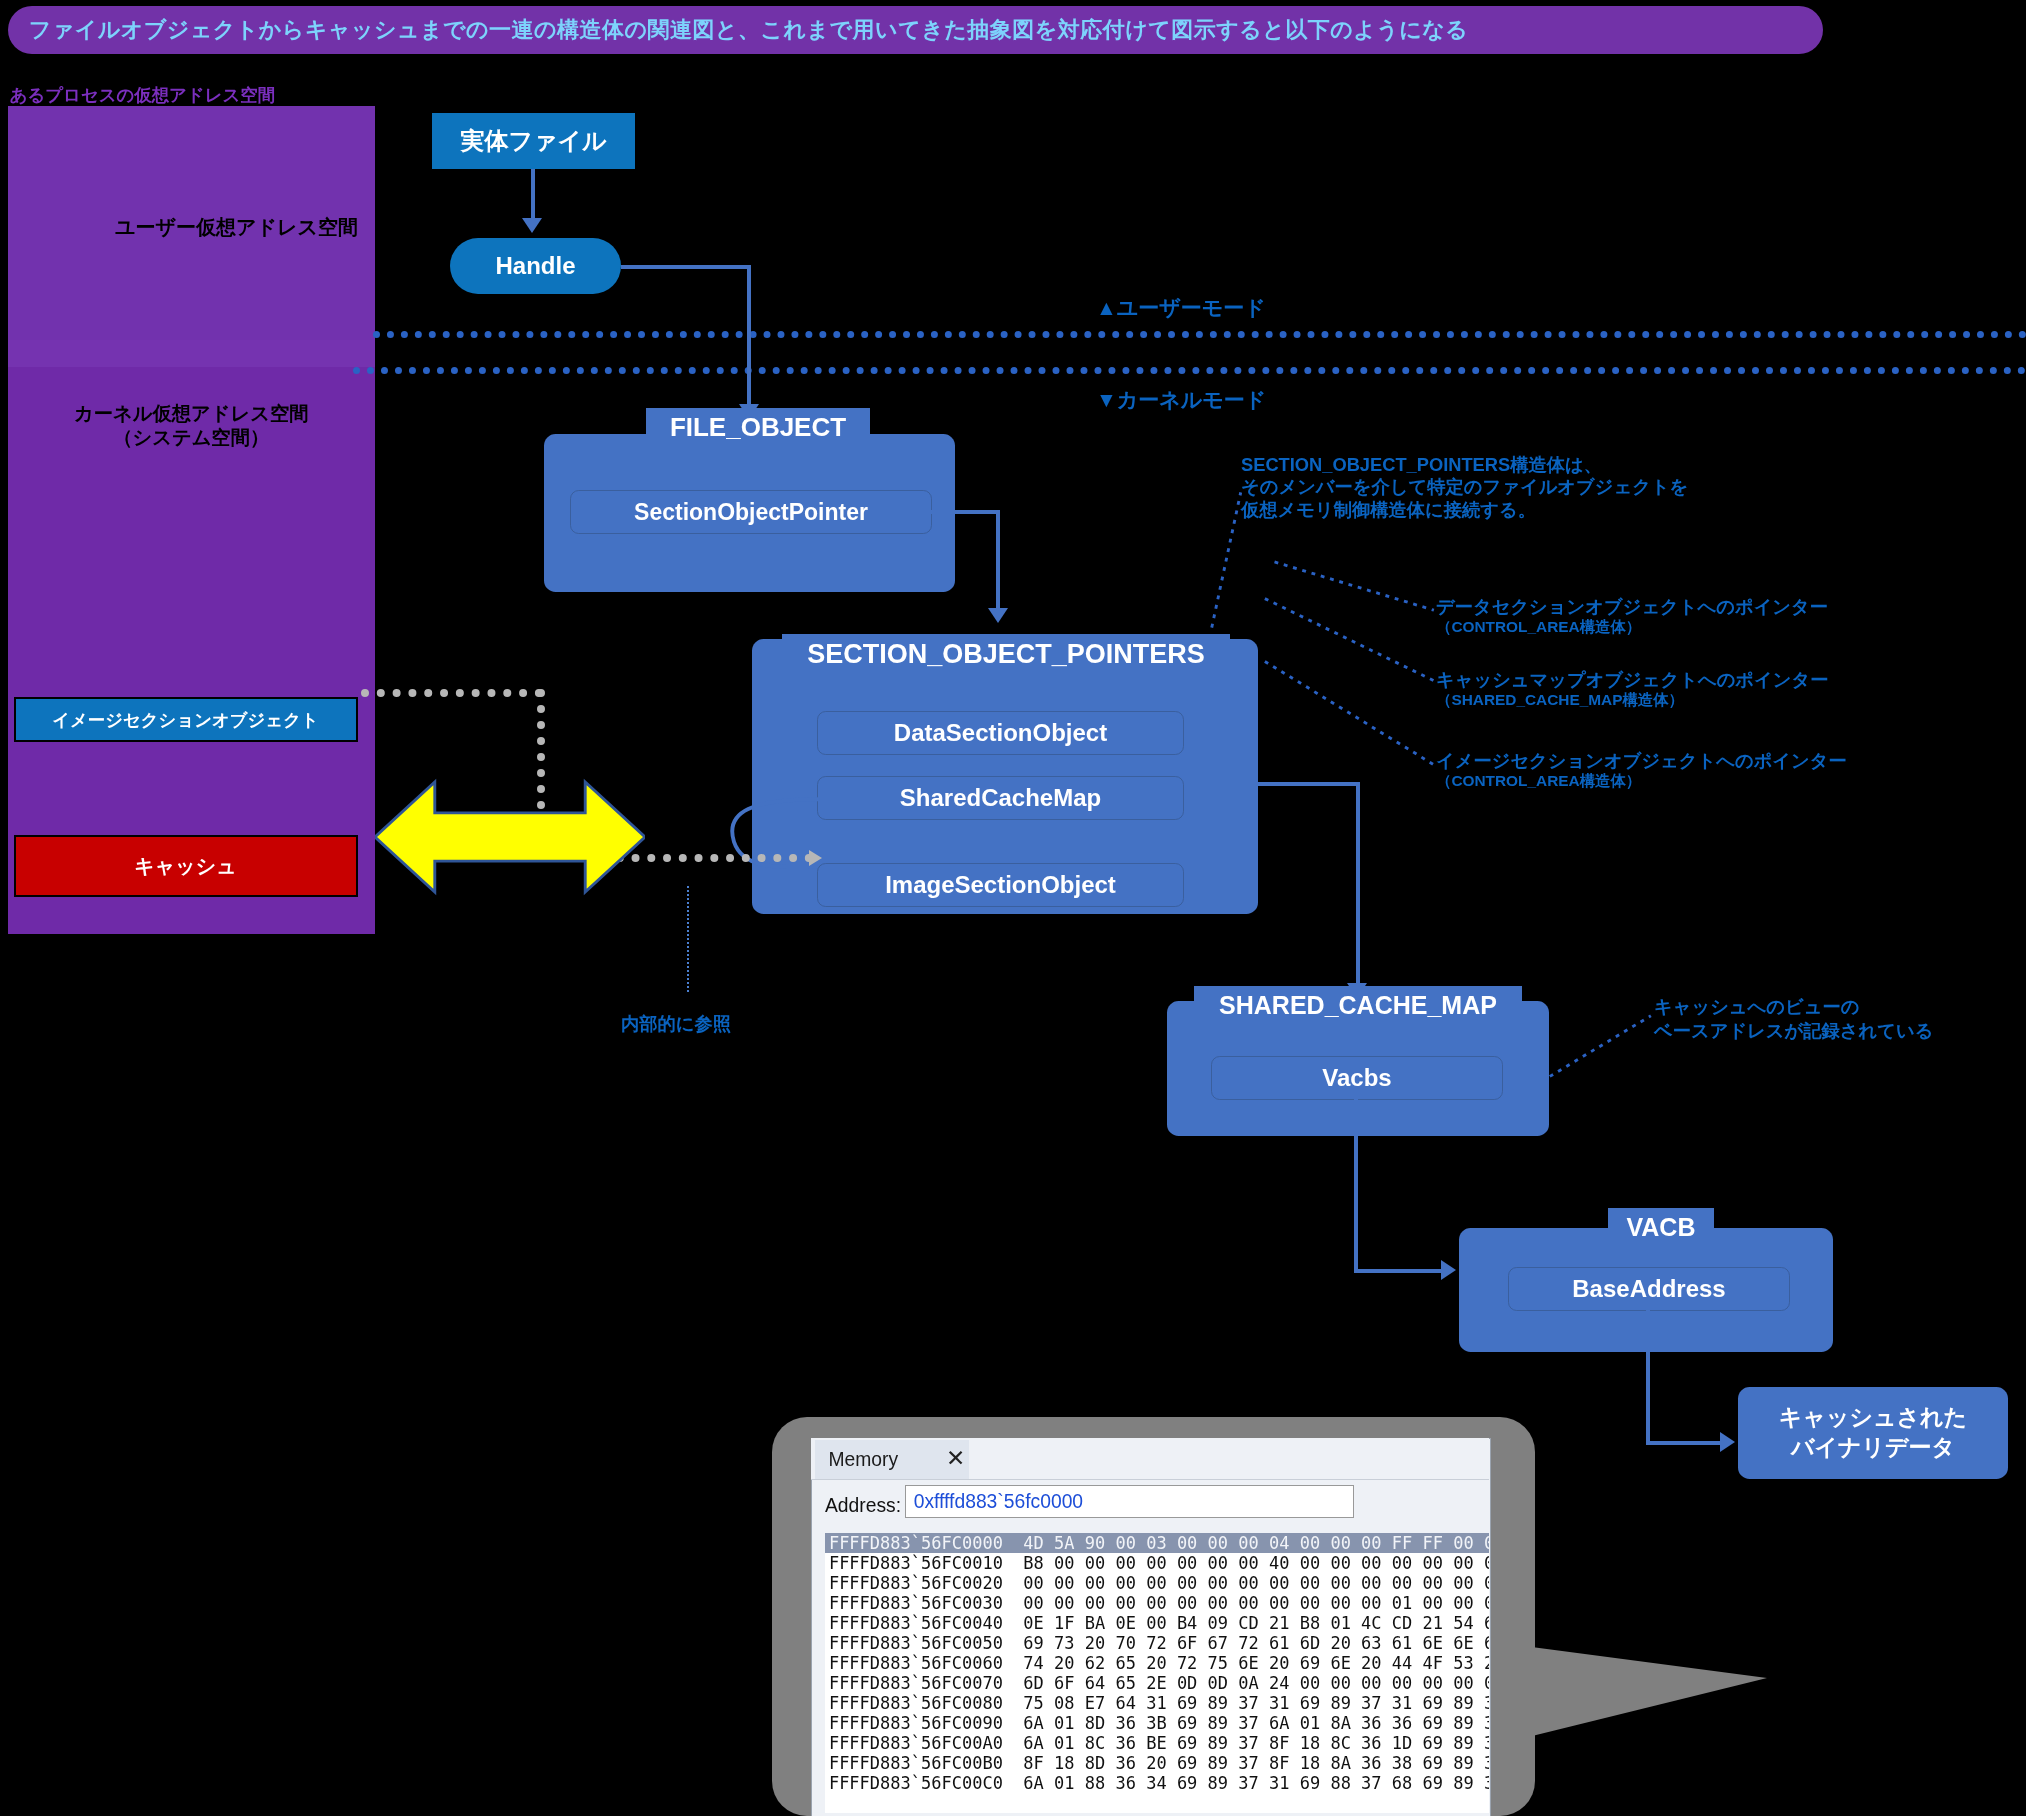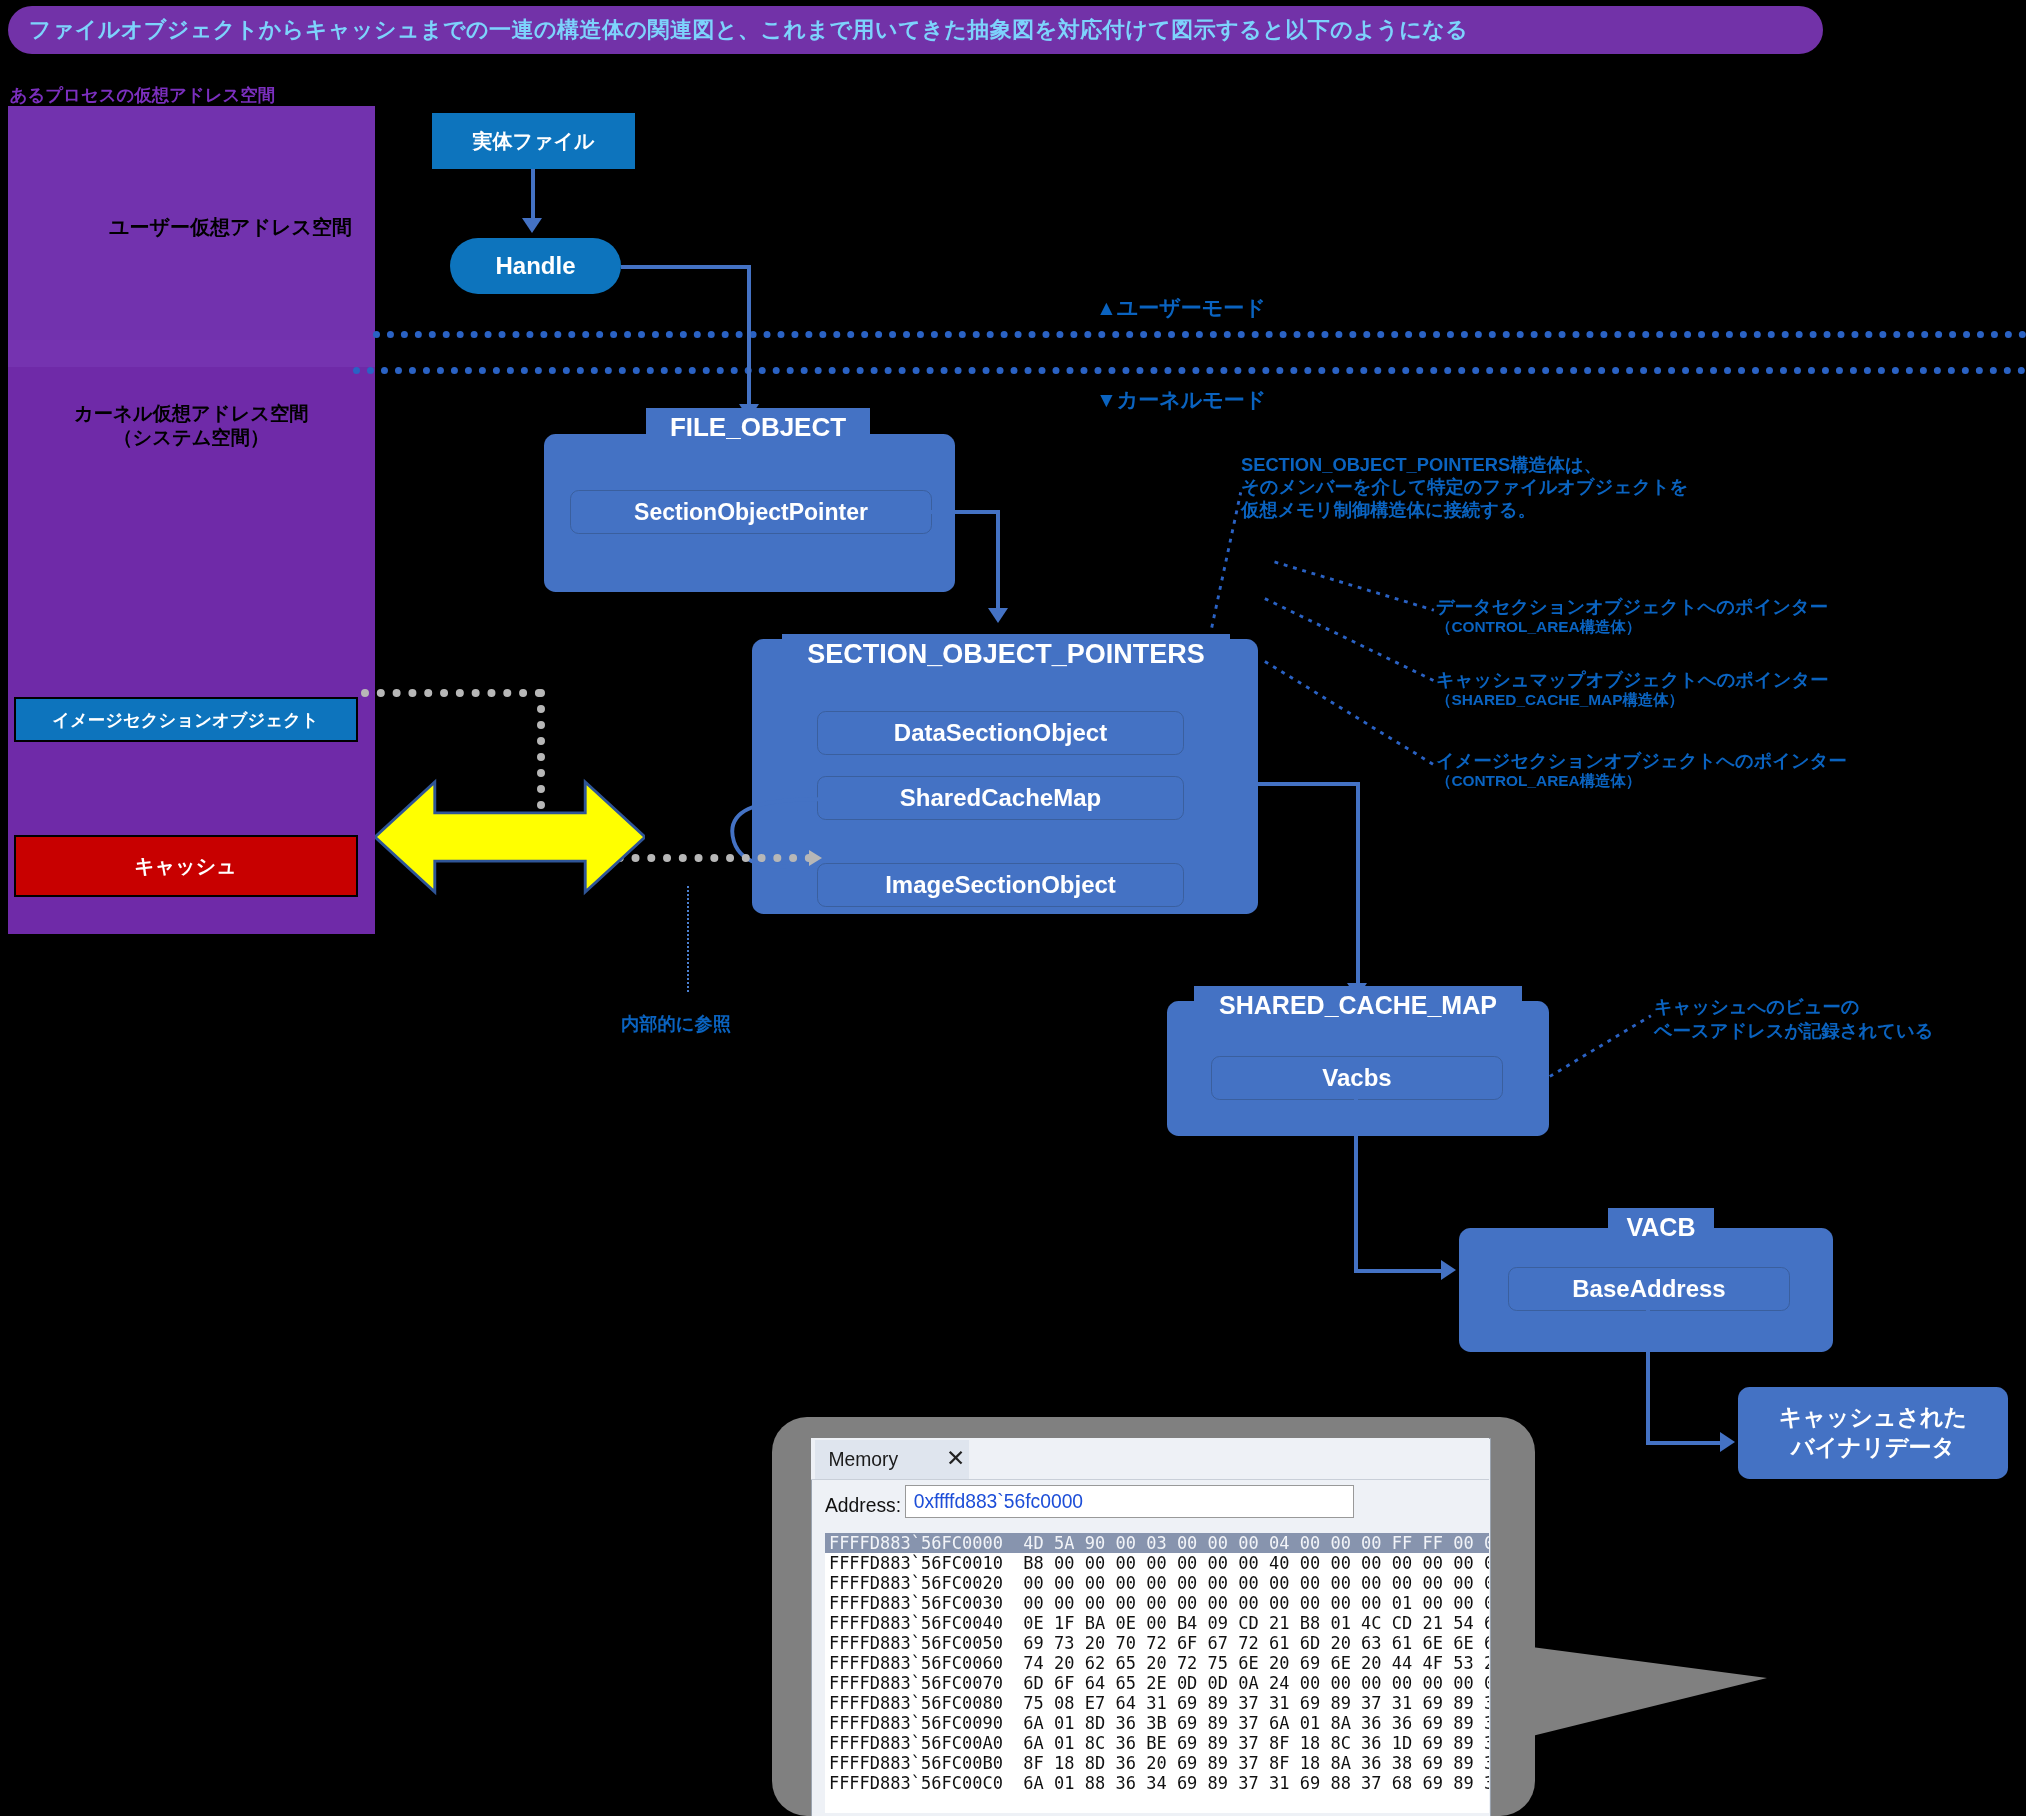--- a/index.html
+++ b/index.html
@@ -10,42 +10,42 @@
   
   #title-banner{left:7.7px;top:5.8px;width:1815px;height:48px;background:#7232a8;
     border-radius:24px;display:flex;align-items:center;}
   #title-banner .txt{color:#7dd3fc;font-size:22px;font-weight:bold;padding-left:21px;
     letter-spacing:0.5px;white-space:nowrap;}
 
   
   #vas-caption{left:9.7px;top:83px;color:#7b2fbe;font-size:17.4px;font-weight:bold;}
   #vas-box{left:7.7px;top:106px;width:367px;height:828px;background:#6f2aa8;}
   #vas-user{left:7.7px;top:106px;width:367px;height:234px;background:#7232ae;}
-  #vas-user-lbl{left:11px;top:214px;width:367px;text-align:center;color:#000;
+  #vas-user-lbl{left:17px;top:214px;width:367px;text-align:center;color:#000;
     font-size:20px;font-weight:bold;padding-left:36px;}
   #vas-kern-lbl{left:7.7px;top:402px;width:367px;text-align:center;color:#000;
     font-size:19.3px;font-weight:bold;line-height:1.25;}
   #vas-divider{left:7.7px;top:340px;width:367px;height:27px;background:#7c3cb8;opacity:.5;}
 
   .boxed{border:2.9px solid #000;display:flex;align-items:center;justify-content:center;
     color:#fff;font-weight:bold;margin-top:28px;}
   #img-sec-obj{left:13.5px;top:669px;width:340px;height:41px;background:#0d74bd;font-size:17.4px;}
   #cache-box{left:13.5px;top:807px;width:340px;height:58px;background:#c80000;font-size:20px;}
 
   
   .modeline{height:0;border-top:7.7px dotted #2a62c4;}
   #mode-line-1{left:373px;top:331px;width:1654px;}
   #mode-line-2{left:353px;top:367px;width:1673px;}
   #user-mode-lbl{left:1096px;top:294px;color:#0a63c0;font-size:21px;font-weight:bold;}
   #kernel-mode-lbl{left:1096px;top:386px;color:#0a63c0;font-size:21px;font-weight:bold;}
 
   
   .node{background:#4472c4;color:#fff;font-weight:bold;display:flex;
     align-items:center;justify-content:center;text-align:center;}
-  #file-node{left:432px;top:113px;width:203px;height:56px;background:#0d74bd;font-size:20px;}
+  #file-node{left:432px;top:113px;width:203px;height:56px;background:#0d74bd;font-size:24px;}
   #handle-node{left:450px;top:238px;width:171px;height:56px;background:#0d74bd;
     border-radius:28px;font-size:24px;}
 
   
   .struct{position:absolute;background:#4472c4;border-radius:11.6px;}
   .struct-hdr{position:absolute;background:#4472c4;color:#fff;font-weight:bold;
     display:flex;align-items:center;justify-content:center;}
   .member{position:absolute;background:#4472c4;border:1.4px solid #3a5f9e;
     border-radius:8.7px;color:#fff;font-weight:bold;display:flex;
     align-items:center;justify-content:center;}

